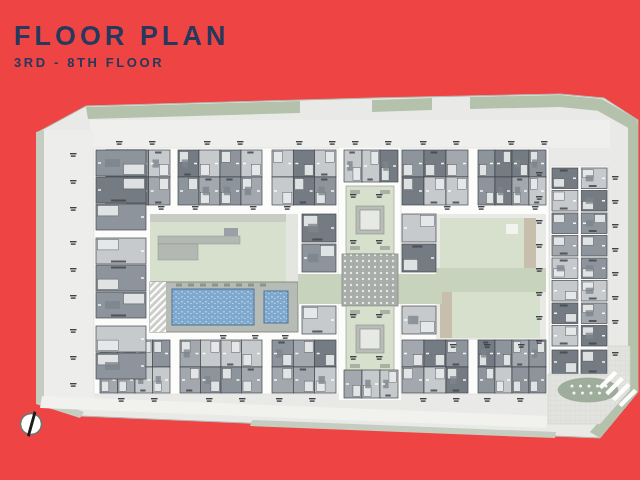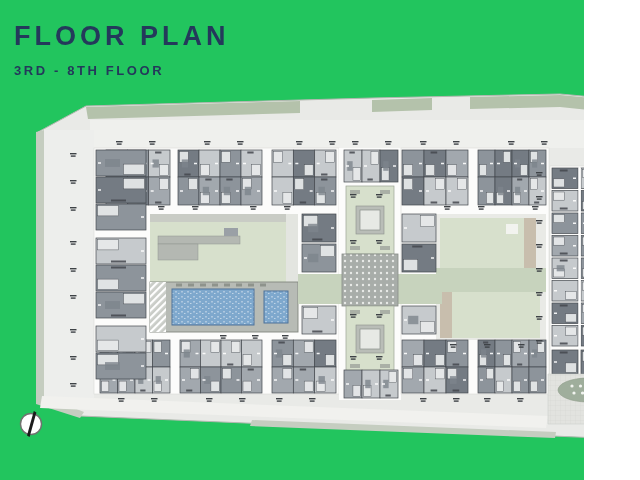--- a/index.html
+++ b/index.html
@@ -1,20 +1,20 @@
 <!DOCTYPE html>
 <html><head>
 <meta charset="utf-8">
 <style>
   html,body{margin:0;padding:0;background:#ffffff;}
-  .page{width:584px;height:480px;position:relative;background:#22c55e;overflow:hidden;
+  .page{width:640px;height:480px;position:relative;background:#ef4444;overflow:hidden;
         font-family:"Liberation Sans",sans-serif;}
   .title-block{position:absolute;left:14px;top:22px;z-index:2;}
   .title-block h1{margin:0;font-size:27px;font-weight:700;letter-spacing:4px;line-height:1.1;}
-  .title-block .sub{font-size:13px;font-weight:600;letter-spacing:2.6px;margin-top:11px;}
+  .title-block .sub{font-size:13px;font-weight:600;letter-spacing:2.6px;margin-top:3px;}
   svg{position:absolute;left:0;top:0;}
 </style>
 </head>
 <body>
 
 <div class="page">
   <header class="title-block" style="color: rgb(36, 57, 91);">
     <h1>FLOOR PLAN</h1>
     <div class="sub">3RD - 8TH FLOOR</div>
   </header>

